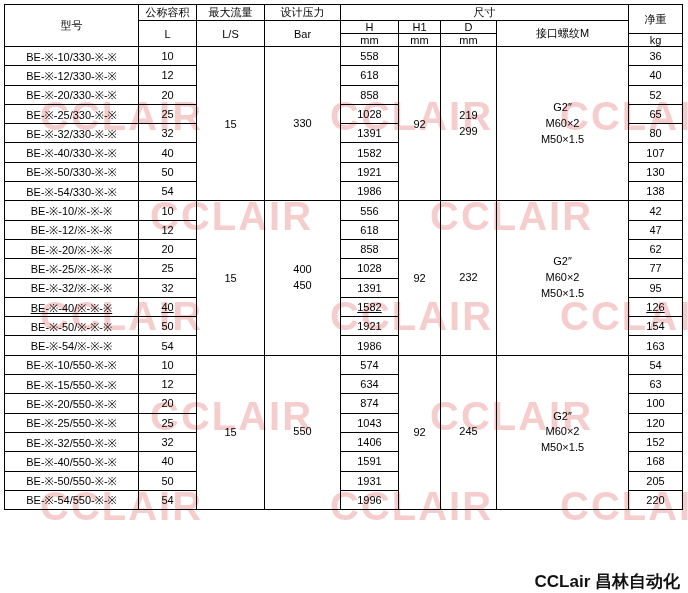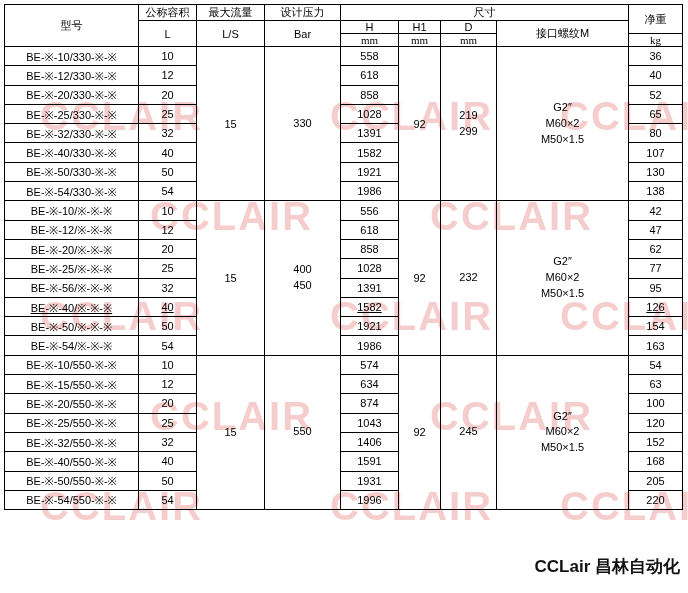--- a/index.html
+++ b/index.html
@@ -40,41 +40,41 @@
   }
   .model-cell {
     text-align: left;
     padding-left: 6px;
     font-size: 11px;
     letter-spacing: 0px;
     margin-left: 32px;
   }
   .hdr-big { font-size: 13px; }
   .hdr-mid { font-size: 12px; }
-  .unit { font-size: 10px; font-family: Liberation Serif, serif; }
+  .unit { font-size: 10px; }
   .thread-cell { font-size: 11px; line-height: 1.45; }
   .thread-cell span { display: block; }
 
   
   .wm {
     position: absolute;
     font-family: "Liberation Sans", sans-serif;
     font-weight: bold;
     color: #f0a6a6;
     opacity: 0.55;
     font-size: 40px;
     letter-spacing: 2px;
     z-index: 1;
     pointer-events: none;
     white-space: nowrap;
   }
   .footer-brand {
     position: absolute;
     right: 8px;
-    bottom: 19px;
+    bottom: 4px;
     z-index: 3;
     font-size: 17px;
     font-weight: bold;
     color: #111;
     white-space: nowrap;
   }
   .footer-brand .cn { color: #111; }
 </style>
 </head>
 <body>
@@ -229,21 +229,21 @@
           <td>858</td>
           <td>62</td>
         </tr>
         <tr style="height: 19.3px;">
           <td class="model-cell">BE-※-25/※-※-※</td>
           <td>25</td>
           <td>1028</td>
           <td>77</td>
         </tr>
         <tr style="height: 19.3px;">
-          <td class="model-cell">BE-※-56/※-※-※</td>
+          <td class="model-cell">BE-※-32/※-※-※</td>
           <td>32</td>
           <td>1391</td>
           <td>95</td>
         </tr>
         <tr style="height: 19.3px; text-decoration: underline;">
           <td class="model-cell">BE-※-40/※-※-※</td>
           <td>40</td>
           <td>1582</td>
           <td>126</td>
         </tr>

